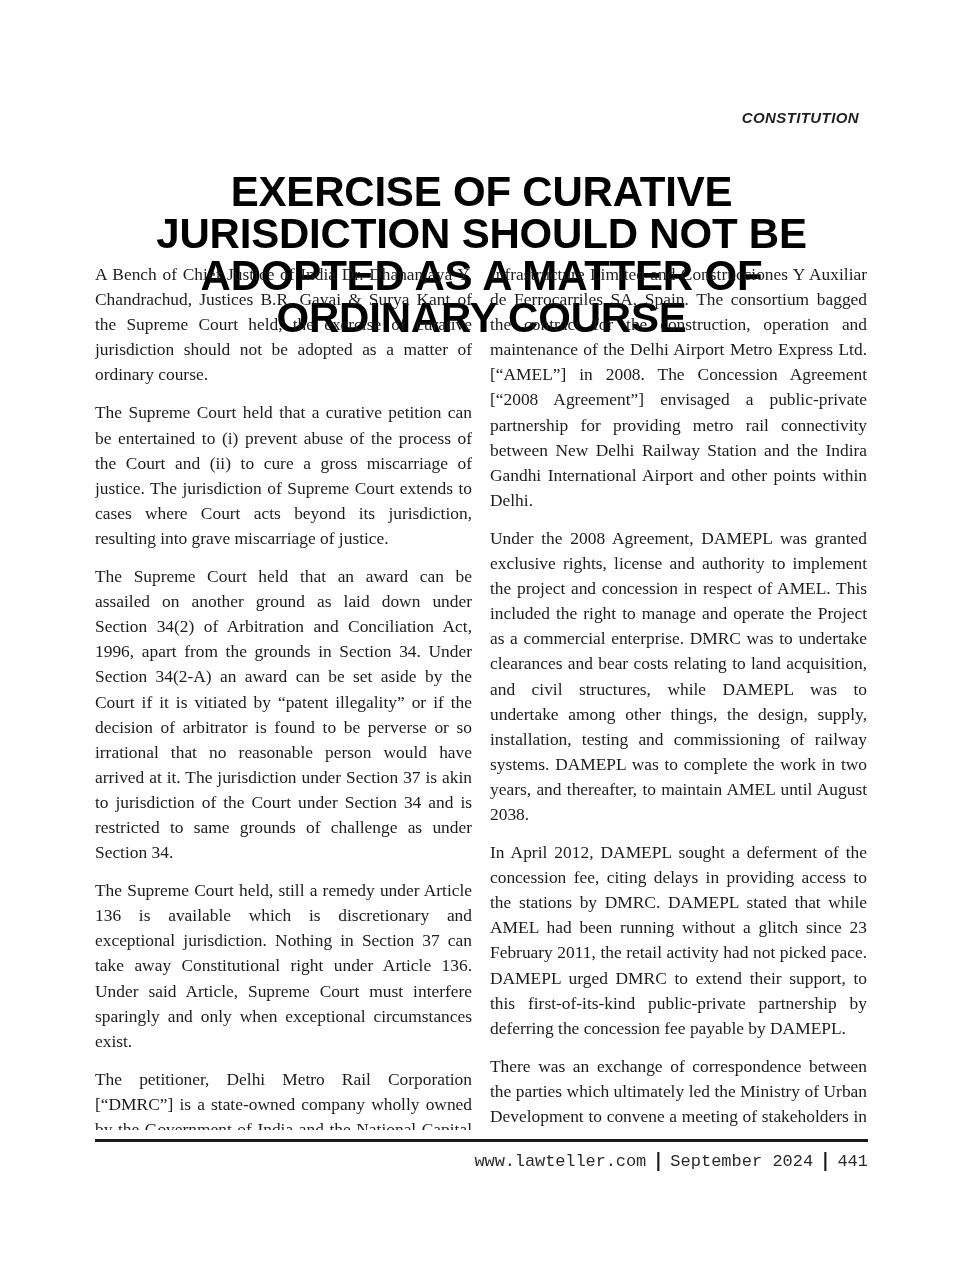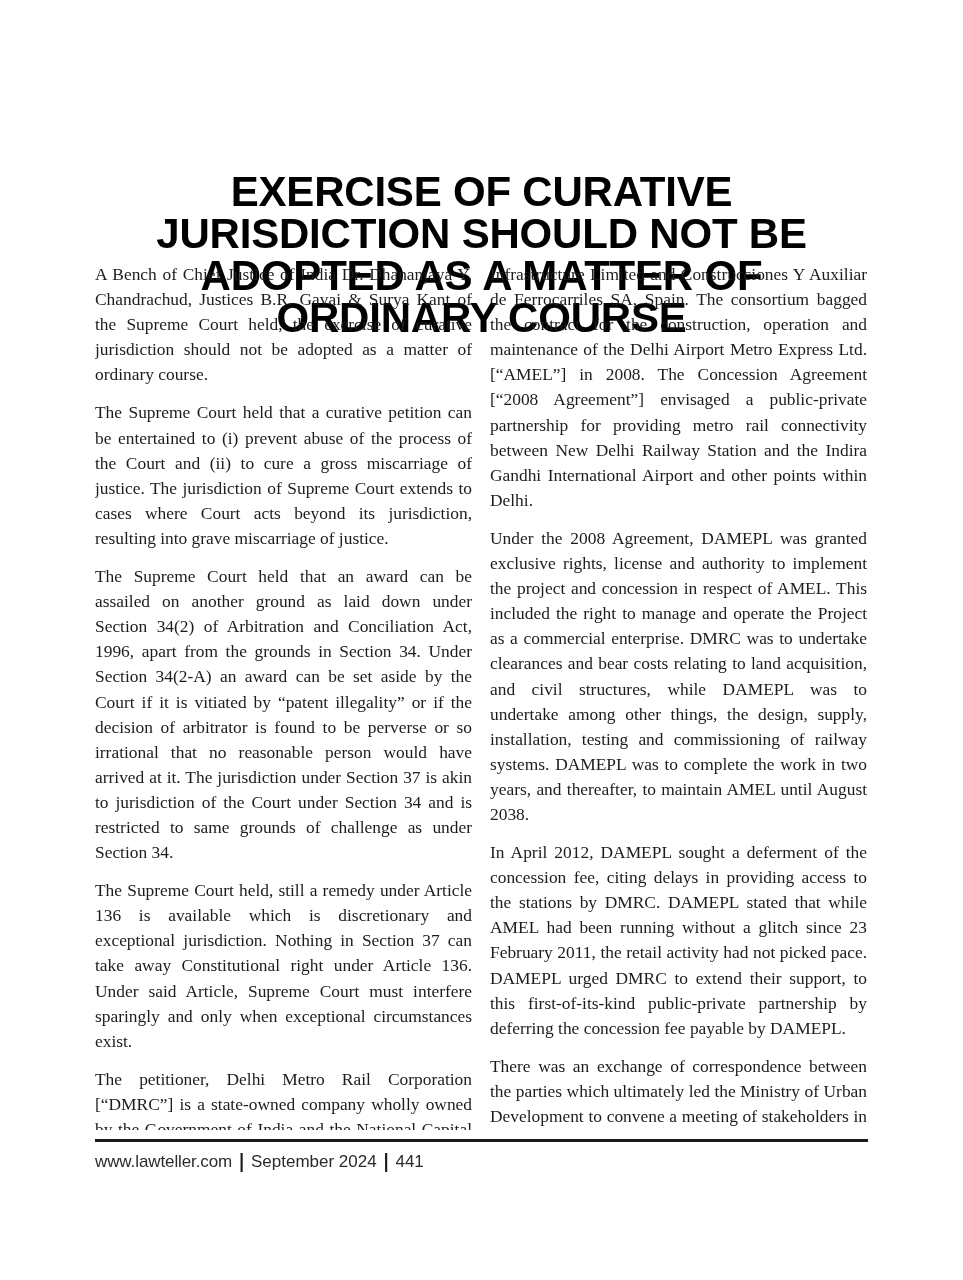--- a/index.html
+++ b/index.html
@@ -77,40 +77,41 @@
     top: 1139px;
     width: 773px;
     height: 3px;
     background: #1a1a1a;
   }
   .footer {
     position: absolute;
     top: 1152px;
     left: 95px;
     width: 773px;
-    text-align: left;
-    font-family: Liberation Sans, sans-serif;
+    text-align: right;
+    font-family: Liberation Mono, monospace;
     font-size: 17px;
     color: #2b2b2b;
     white-space: nowrap;
   }
   .footer .sep {
     display: inline-block;
     font-weight: bold;
     color: #1a1a1a;
     padding: 0 7px;
     transform: scaleY(1.15);
   }
   .footer .site { letter-spacing: -0.1px; }
 </style>
 </head>
 <body>
 
 <div class="page">
 
+  <div class="kicker">Constitution</div>
 
   <h1 class="headline">EXERCISE OF CURATIVE JURISDICTION SHOULD NOT BE ADOPTED AS A MATTER OF ORDINARY COURSE</h1>
 
   <div class="columns">
     <div class="col">
       <p>A Bench of Chief Justice of India Dr. Dhananjaya Y. Chandrachud, Justices B.R. Gavai &amp; Surya Kant of the Supreme Court held, the exercise of curative jurisdiction should not be adopted as a matter of ordinary course.</p>
       <p>The Supreme Court held that a curative petition can be entertained to (i) prevent abuse of the process of the Court and (ii) to cure a gross miscarriage of justice. The jurisdiction of Supreme Court extends to cases where Court acts beyond its jurisdiction, resulting into grave miscarriage of justice.</p>
       <p>The Supreme Court held that an award can be assailed on another ground as laid down under Section 34(2) of Arbitration and Conciliation Act, 1996, apart from the grounds in Section 34. Under Section 34(2-A) an award can be set aside by the Court if it is vitiated by “patent illegality” or if the decision of arbitrator is found to be perverse or so irrational that no reasonable person would have arrived at it. The jurisdiction under Section 37 is akin to jurisdiction of the Court under Section 34 and is restricted to same grounds of challenge as under Section 34.</p>
       <p>The Supreme Court held, still a remedy under Article 136 is available which is discretionary and exceptional jurisdiction. Nothing in Section 37 can take away Constitutional right under Article 136. Under said Article, Supreme Court must interfere sparingly and only when exceptional circumstances exist.</p>
       <p>The petitioner, Delhi Metro Rail Corporation [“DMRC”] is a state-owned company wholly owned by the Government of India and the National Capital Territory of Delhi. The respondent, Delhi Airport Metro Express Private Limited [“DAMEPL”/ ”Concessionaire”] is a special purpose vehicle incorporated by a consortium comprising of Reliance</p>

